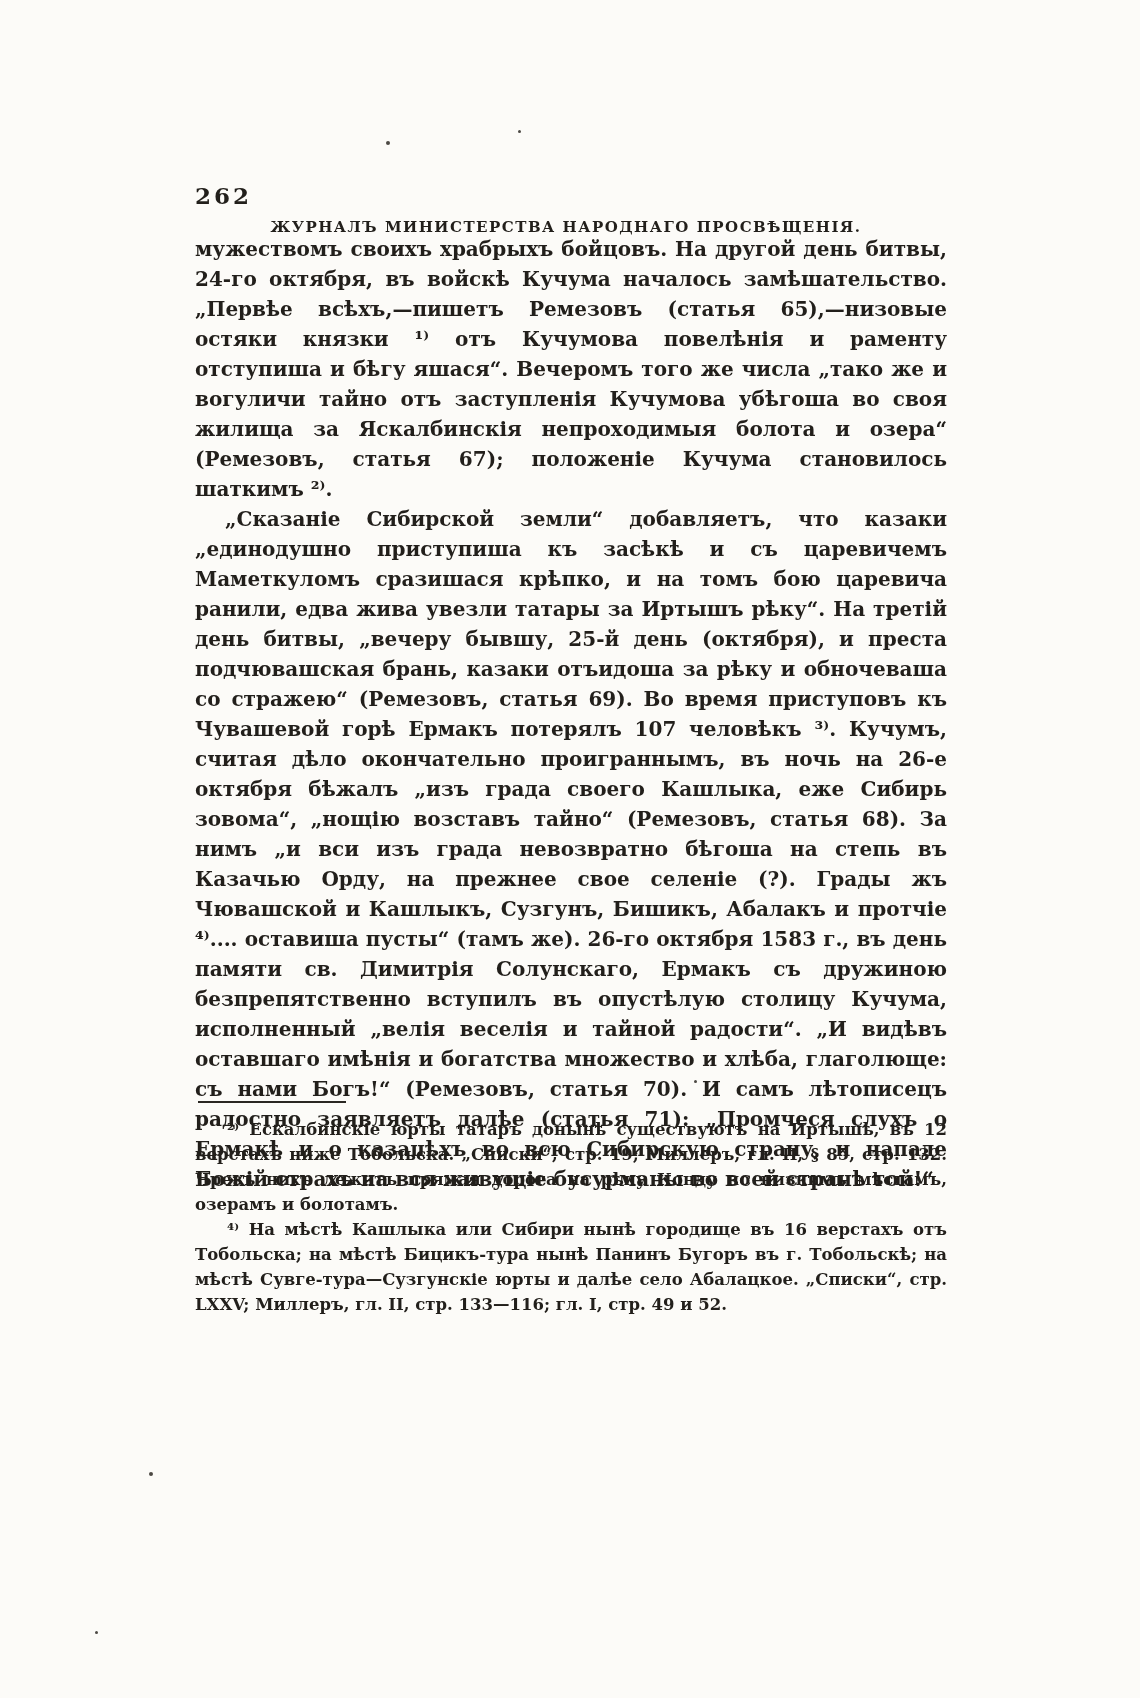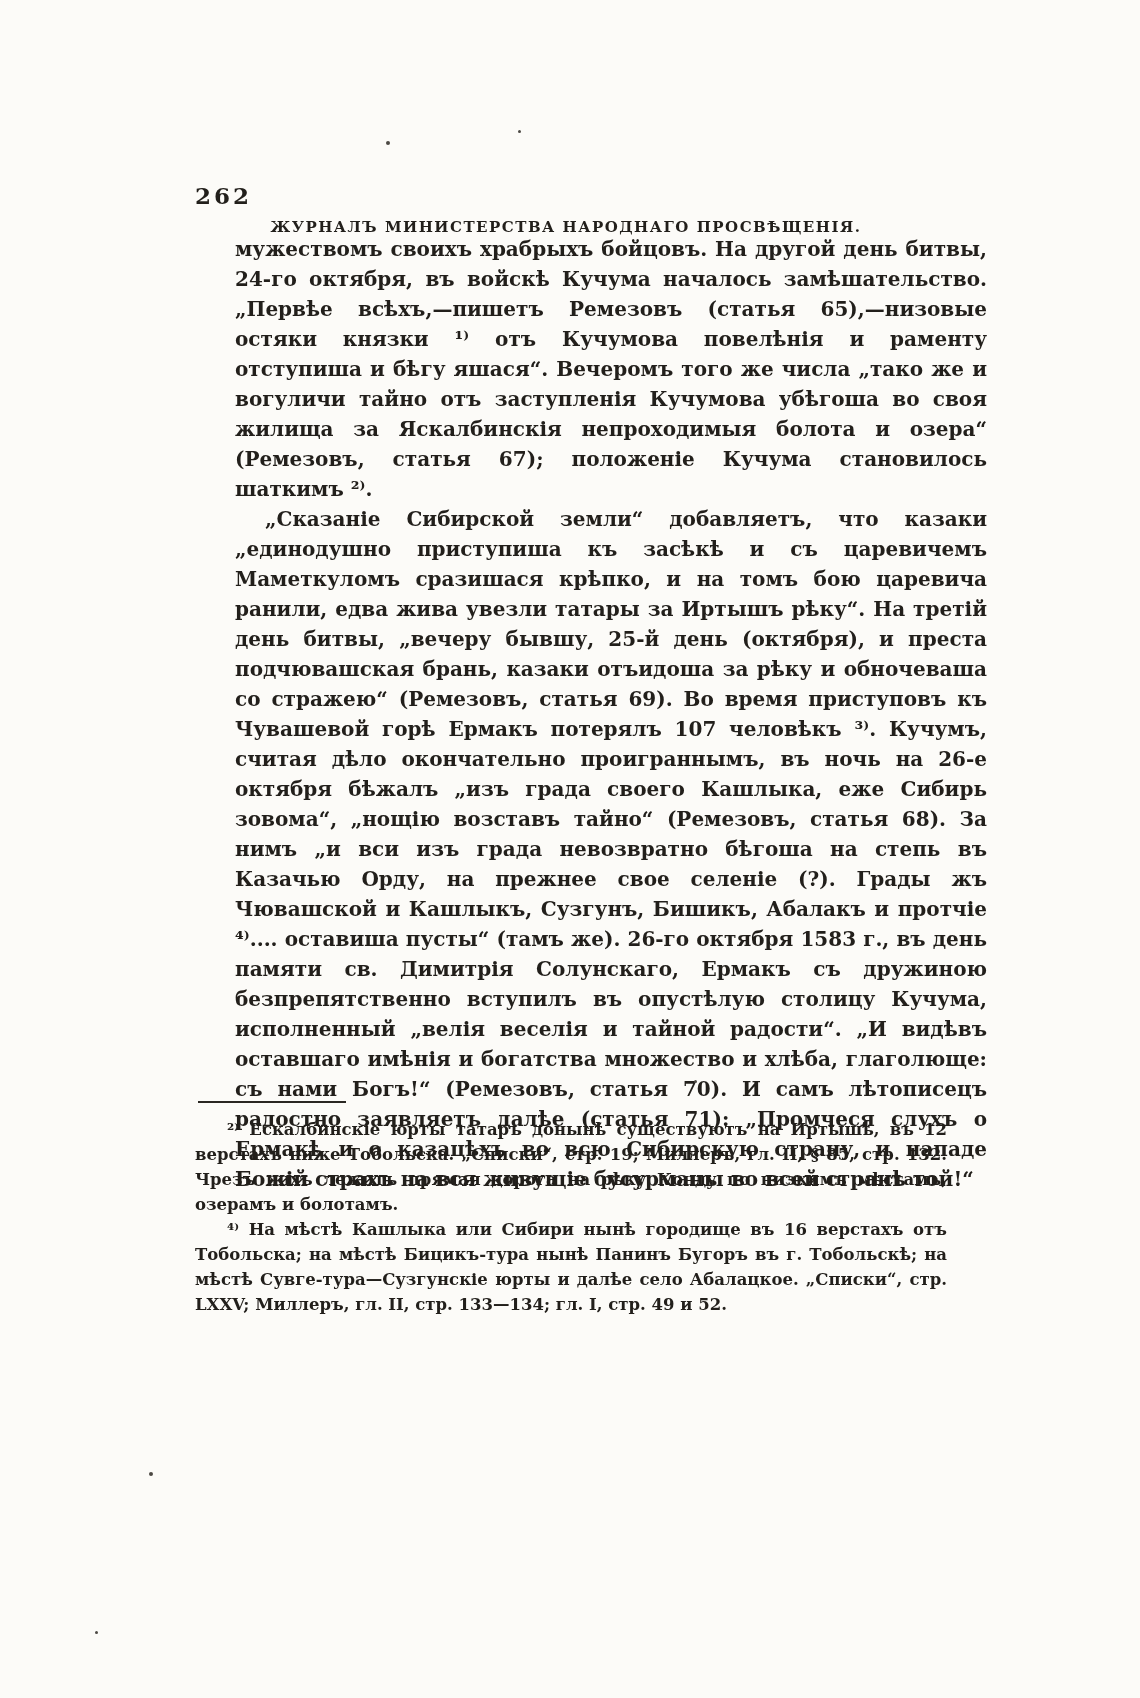--- a/index.html
+++ b/index.html
@@ -46,21 +46,20 @@
   }
   .body-text {
     position: absolute;
     top: 234px;
     left: 195px;
     width: 752px;
     font-size: 20px;
     line-height: 30px;
     font-weight: bold;
     text-align: justify;
-    margin-left: 40px;
   }
   .para {
     margin: 0;
   }
   .para.indented {
     text-indent: 30px;
   }
   .footnote-rule {
     position: absolute;
     top: 1101px;
@@ -106,21 +105,21 @@
 
   <div class="body-text">
     <p class="para">мужествомъ своихъ храбрыхъ бойцовъ. На другой день битвы, 24-го октября, въ войскѣ Кучума началось замѣшательство. „Первѣе всѣхъ,—пишетъ Ремезовъ (статья 65),—низовые остяки князки ¹⁾ отъ Кучумова повелѣнія и раменту отступиша и бѣгу яшася“. Вечеромъ того же числа „тако же и вогуличи тайно отъ заступленія Кучумова убѣгоша во своя жилища за Яскалбинскія непроходимыя болота и озера“ (Ремезовъ, статья 67); положеніе Кучума становилось шаткимъ ²⁾.</p>
     <p class="para indented">„Сказаніе Сибирской земли“ добавляетъ, что казаки „единодушно приступиша къ засѣкѣ и съ царевичемъ Маметкуломъ сразишася крѣпко, и на томъ бою царевича ранили, едва жива увезли татары за Иртышъ рѣку“. На третій день битвы, „вечеру бывшу, 25-й день (октября), и преста подчювашская брань, казаки отъидоша за рѣку и обночеваша со стражею“ (Ремезовъ, статья 69). Во время приступовъ къ Чувашевой горѣ Ермакъ потерялъ 107 человѣкъ ³⁾. Кучумъ, считая дѣло окончательно проиграннымъ, въ ночь на 26-е октября бѣжалъ „изъ града своего Кашлыка, еже Сибирь зовома“, „нощію возставъ тайно“ (Ремезовъ, статья 68). За нимъ „и вси изъ града невозвратно бѣгоша на степь въ Казачью Орду, на прежнее свое селеніе (?). Грады жъ Чювашской и Кашлыкъ, Сузгунъ, Бишикъ, Абалакъ и протчіе ⁴⁾.... оставиша пусты“ (тамъ же). 26-го октября 1583 г., въ день памяти св. Димитрія Солунскаго, Ермакъ съ дружиною безпрепятственно вступилъ въ опустѣлую столицу Кучума, исполненный „велія веселія и тайной радости“. „И видѣвъ оставшаго имѣнія и богатства множество и хлѣба, глаголюще: съ нами Богъ!“ (Ремезовъ, статья 70). И самъ лѣтописецъ радостно заявляетъ далѣе (статья 71): „Промчеся слухъ о Ермакѣ и о казацѣхъ во всю Сибирскую страну, и нападе Божій страхъ на вся живущіе бусурманы во всей странѣ той!“</p>
   </div>
 
   <div class="footnote-rule"></div>
 
   <div class="footnotes">
     <p class="footnote">²⁾ Ескалбинскіе юрты татаръ донынѣ существуютъ на Иртышѣ, въ 12 верстахъ ниже Тобольска. „Списки“, стр. 19; Миллеръ, гл. II, § 85, стр. 132. Чрезъ нихъ лежитъ прямая дорога на рѣку Конду по низкимъ мѣстамъ, озерамъ и болотамъ.</p>
-    <p class="footnote">⁴⁾ На мѣстѣ Кашлыка или Сибири нынѣ городище въ 16 верстахъ отъ Тобольска; на мѣстѣ Бицикъ-тура нынѣ Панинъ Бугоръ въ г. Тобольскѣ; на мѣстѣ Сувге-тура—Сузгунскіе юрты и далѣе село Абалацкое. „Списки“, стр. LXXV; Миллеръ, гл. II, стр. 133—134; гл. I, стр. 49 и 52.</p>
+    <p class="footnote">⁴⁾ На мѣстѣ Кашлыка или Сибири нынѣ городище въ 16 верстахъ отъ Тобольска; на мѣстѣ Бицикъ-тура нынѣ Панинъ Бугоръ въ г. Тобольскѣ; на мѣстѣ Сувге-тура—Сузгунскіе юрты и далѣе село Абалацкое. „Списки“, стр. LXXV; Миллеръ, гл. II, стр. 133—116; гл. I, стр. 49 и 52.</p>
   </div>
 
   <div class="speck s1"></div>
   <div class="speck s2"></div>
   <div class="speck s3"></div>
   <div class="speck s4"></div>
   <div class="speck s5"></div>
 
 </div>
 

